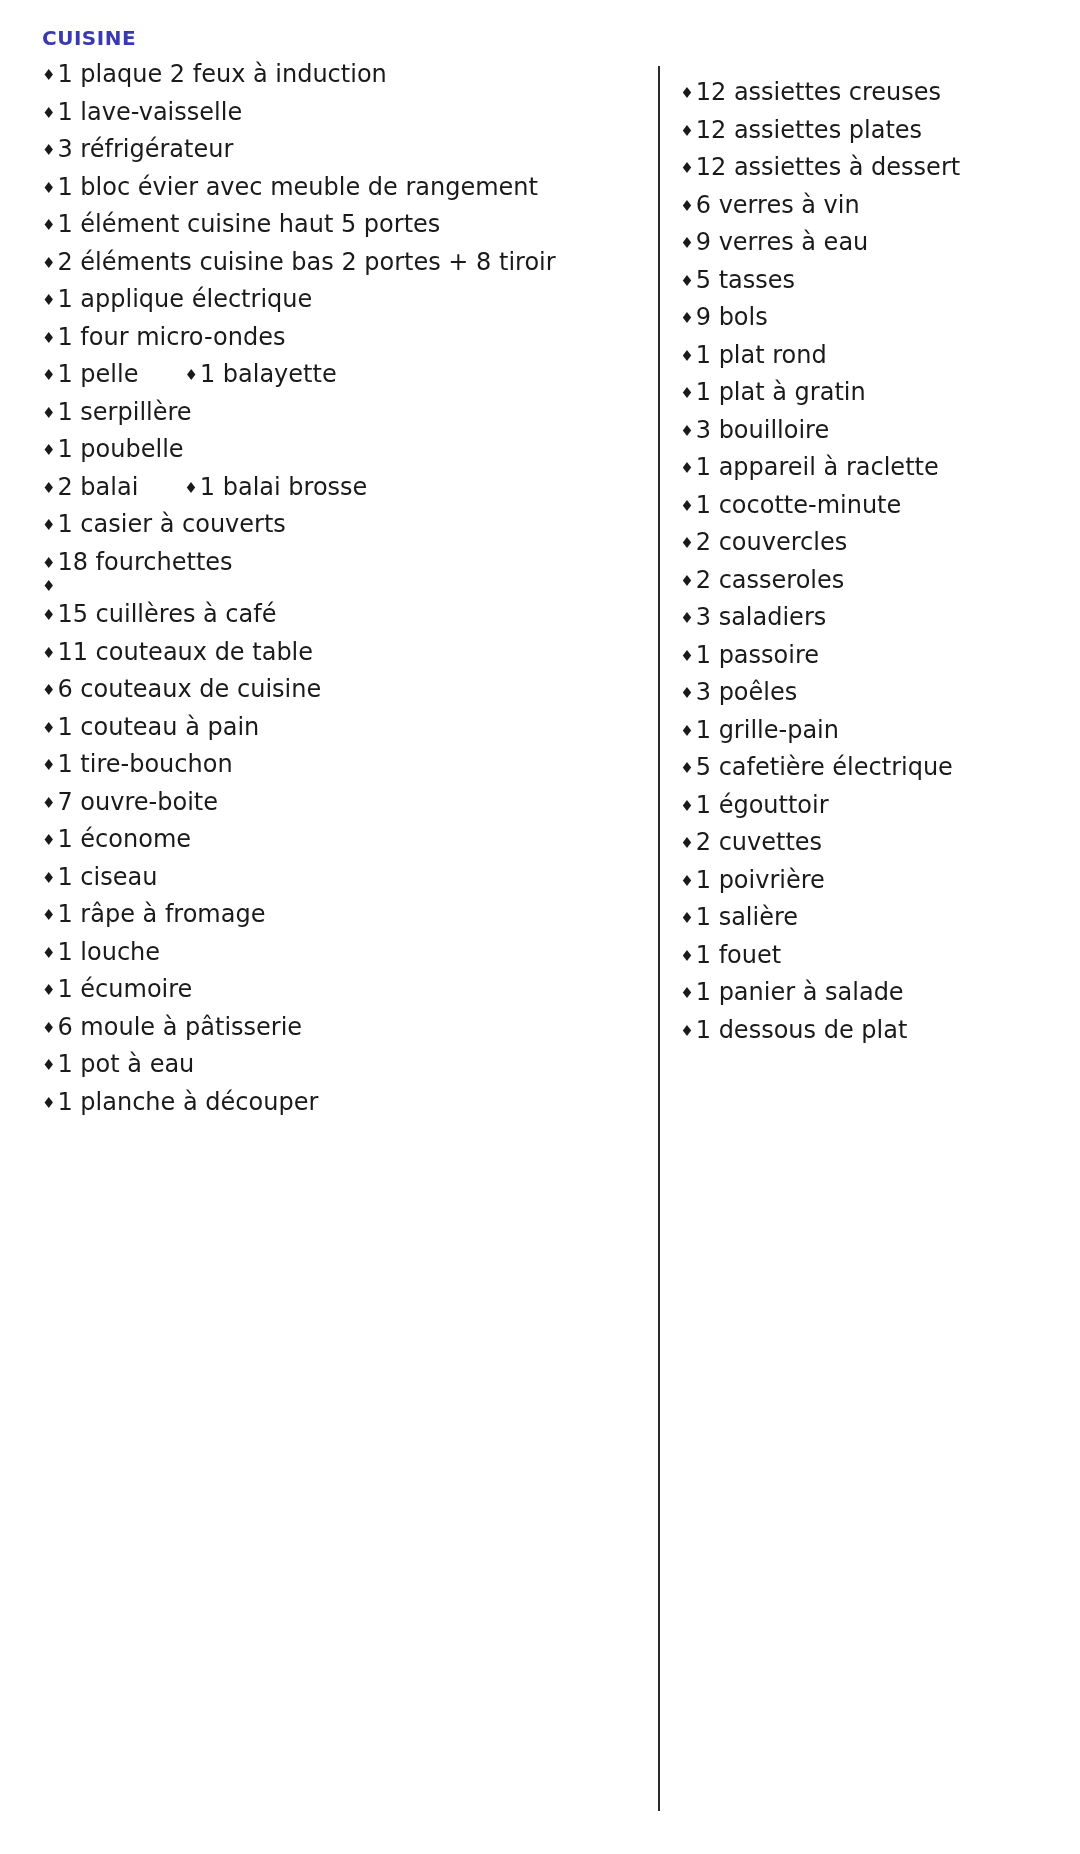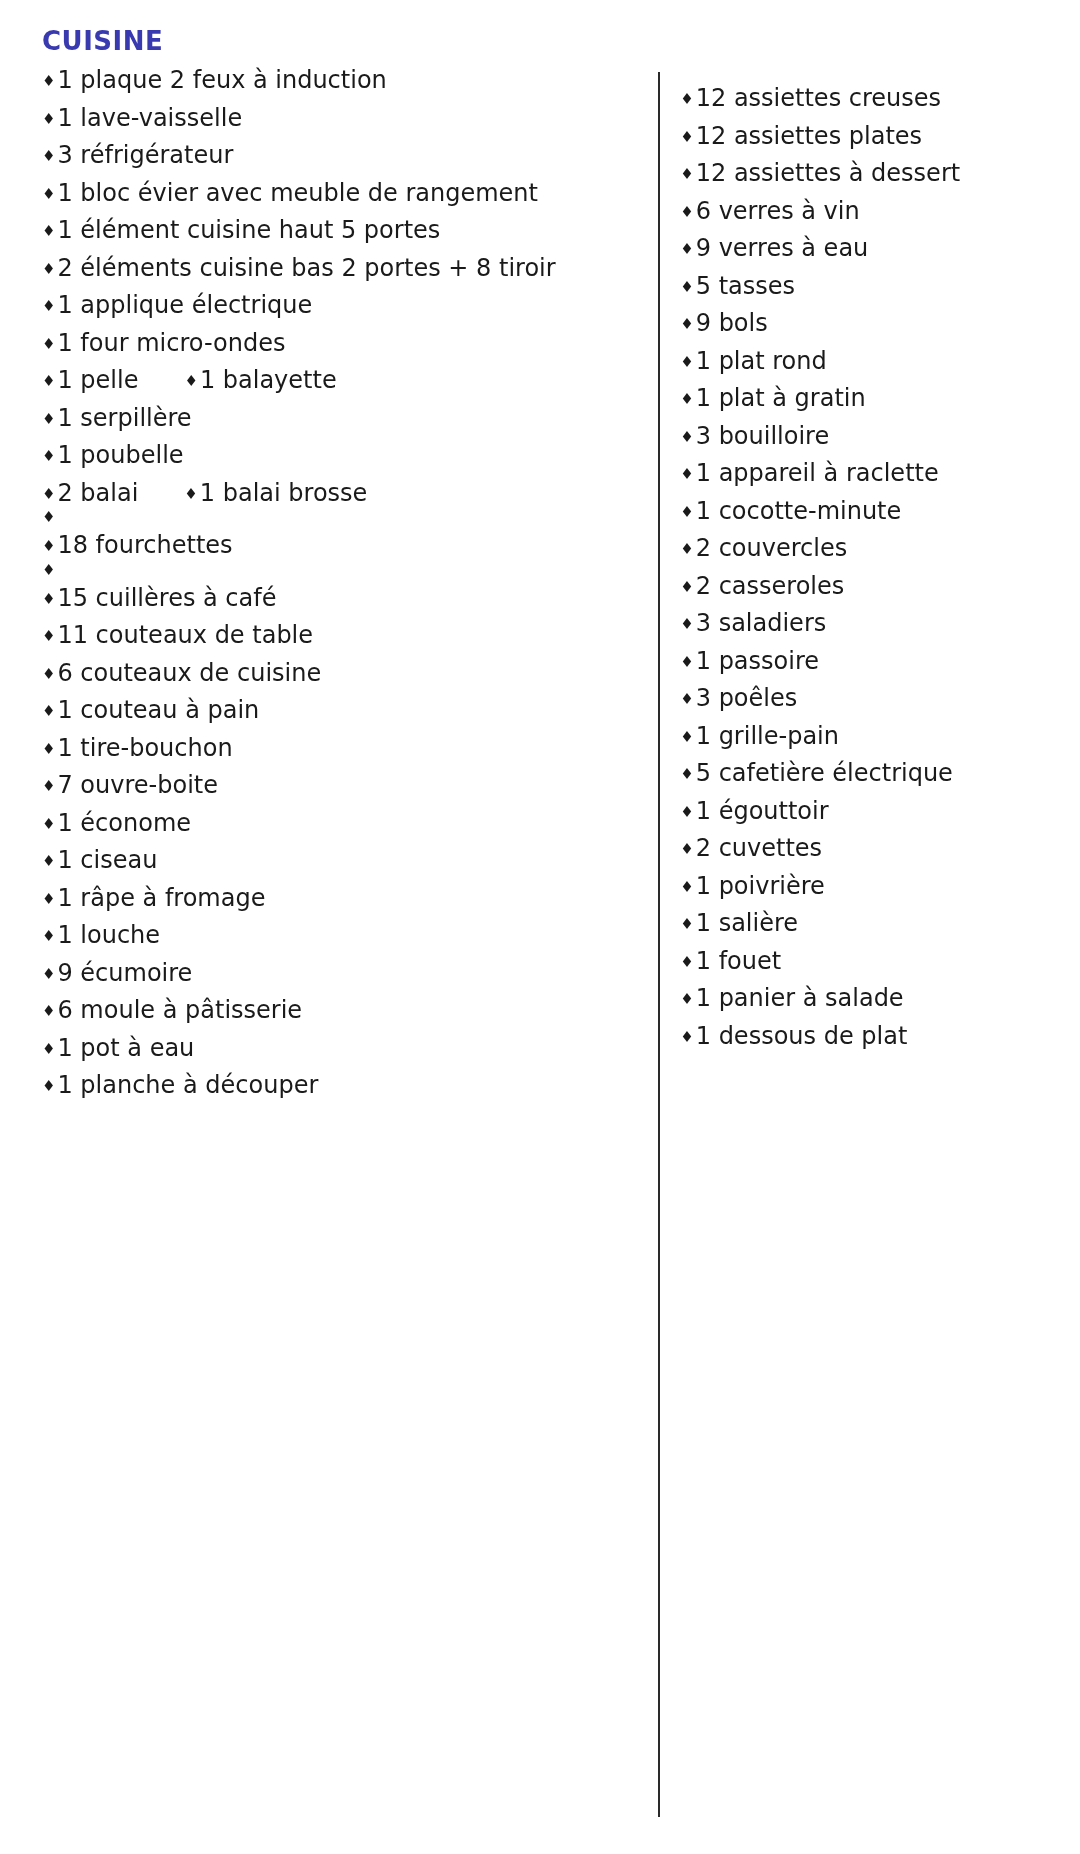--- a/index.html
+++ b/index.html
@@ -17,21 +17,21 @@
   }
   .page {
     position: relative;
     width: 1080px;
     height: 1854px;
     box-sizing: border-box;
     padding: 26px 28px 0 28px;
   }
   .doc-title {
     font-family: "DejaVu Sans", sans-serif;
-    font-size: 26px;
+    font-size: 20px;
     font-weight: bold;
     color: #3a3ab0;
     letter-spacing: 0.5px;
     margin: 0 0 6px 14px;
   }
   .columns {
     display: flex;
     align-items: flex-start;
     position: relative;
   }
@@ -150,20 +150,21 @@
           <li>
             <span class="bullet">♦</span>
             <span class="txt">2 balai</span>
             <span class="sub">
               <span class="bullet">♦</span>
               <span class="txt">1 balai brosse</span>
             </span>
           </li>
           <li>
             <span class="bullet">♦</span>
+            <span class="txt">1 casier à couverts</span>
           </li>
           <li>
             <span class="bullet">♦</span>
             <span class="txt">18 fourchettes</span>
           </li>
           <li>
             <span class="bullet">♦</span>
           </li>
           <li>
             <span class="bullet">♦</span>
@@ -200,21 +201,21 @@
           <li>
             <span class="bullet">♦</span>
             <span class="txt">1 râpe à fromage</span>
           </li>
           <li>
             <span class="bullet">♦</span>
             <span class="txt">1 louche</span>
           </li>
           <li>
             <span class="bullet">♦</span>
-            <span class="txt">9 écumoire</span>
+            <span class="txt">1 écumoire</span>
           </li>
           <li>
             <span class="bullet">♦</span>
             <span class="txt">6 moule à pâtisserie</span>
           </li>
           <li>
             <span class="bullet">♦</span>
             <span class="txt">1 pot à eau</span>
           </li>
           <li>

